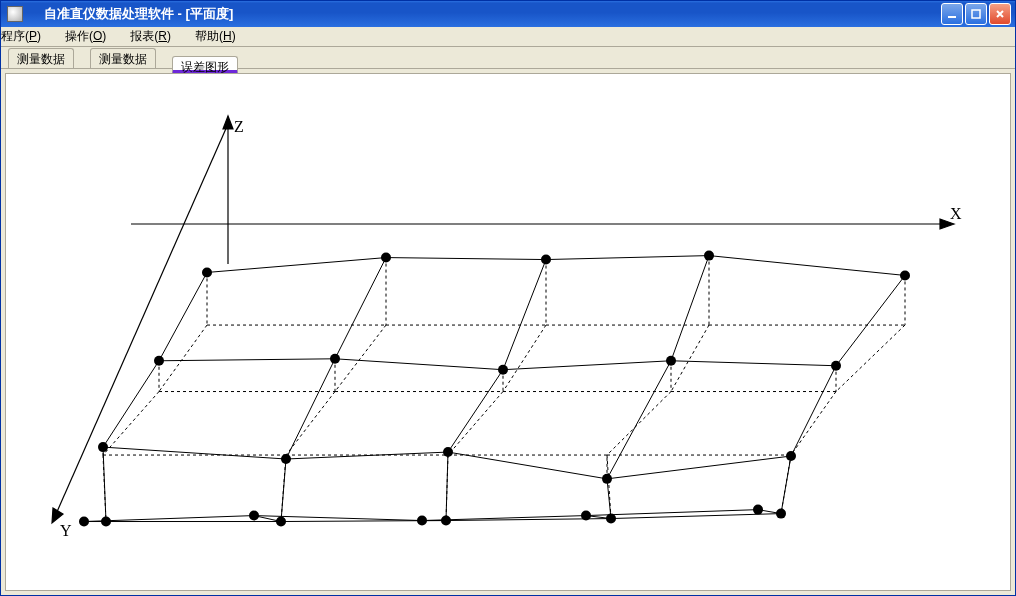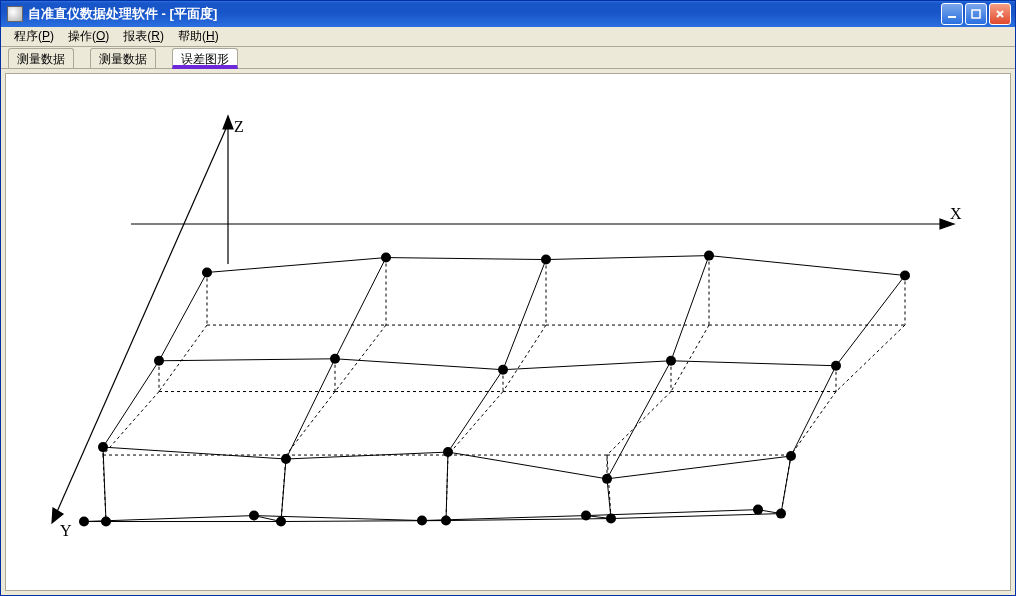--- a/index.html
+++ b/index.html
@@ -29,21 +29,21 @@
     color: #fff;
     font-weight: bold;
     font-size: 13px;
   }
   .app-icon {
     width: 16px; height: 16px;
     background: radial-gradient(circle at 5px 5px,#fff,#b0b0b0);
     border:1px solid #666;
     margin-right:5px;
   }
-  .title-text { flex: 1; }
+  .title-text { flex: 1; margin-left: 16px; }
   .winbtns { display:flex; gap:2px; }
   .winbtn {
     width:22px; height:22px;
     border:1px solid #fff;
     border-radius:3px;
     display:flex; align-items:center; justify-content:center;
     font-family: Arial,sans-serif;
     font-size:11px; font-weight:bold;
     cursor:default;
   }
@@ -53,22 +53,22 @@
   }
   .winbtn.close {
     background: linear-gradient(to bottom,#f6a085,#e04a2d);
     color:#fff;
   }
   .menubar {
     height:22px;
     background:#ece9d8;
     border-bottom:1px solid #aca899;
     display:flex; align-items:center;
-    padding-left:13px;
-    gap:14px;
+    padding-left:0;
+    gap:24px;
   }
   .menuitem { cursor:default; }
   .menuitem u { text-decoration: underline; }
   .tabstrip {
     height:22px;
     padding-left:7px;
     display:flex; align-items:flex-end;
     border-bottom:1px solid #aca899;
     background:#ece9d8;
     gap:15px;
@@ -79,23 +79,23 @@
     background:#ece9d8;
     border:1px solid #aca899;
     border-bottom:none;
     border-radius:3px 3px 0 0;
     margin-right:1px;
     position:relative;
     cursor:default;
   }
   .tab.active {
     background:#fefefe;
-    top:1px;
+    top:9px;
     height:21px;
-    border-bottom:4px solid #6d28d9;
+    border-bottom:7px solid #6d28d9;
   }
   .content {
     flex:1;
     margin:4px;
     background:#fff;
     border:1px solid #aca899;
     position:relative;
   }
   svg.chart { width:100%; height:100%; display:block; }
   .pt { fill:#000; }

